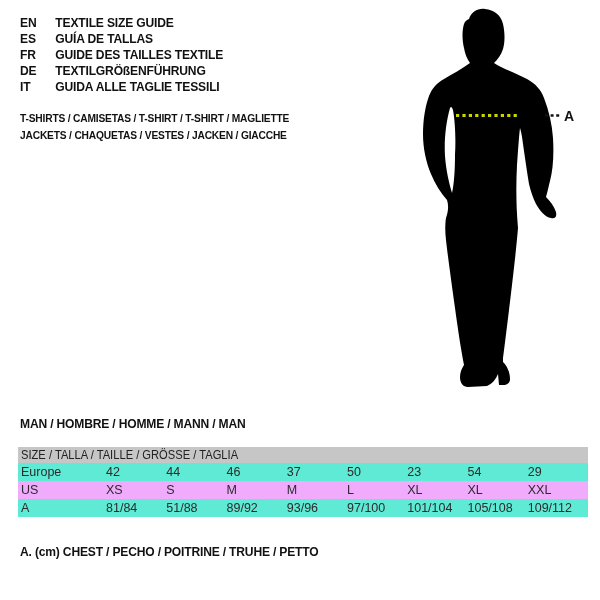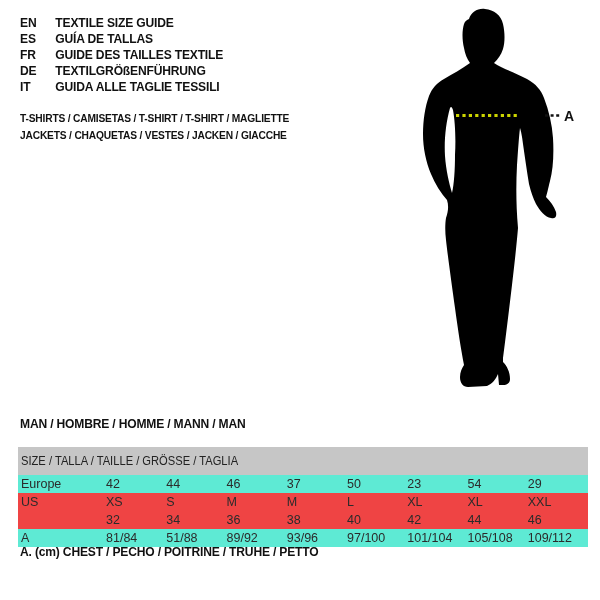--- a/index.html
+++ b/index.html
@@ -16,23 +16,23 @@
   .product-types{position:absolute;left:20px;top:110px;font-weight:bold;font-size:11px;line-height:16.5px;letter-spacing:-0.2px;white-space:nowrap;}
   
   .fig{position:absolute;left:395px;top:0;width:205px;height:410px;}
   .fig text{font-family:"Liberation Sans",sans-serif;font-size:14px;font-weight:bold;fill:#111;}
   
   .section-title{position:absolute;left:20px;top:416px;font-weight:bold;font-size:13px;letter-spacing:-0.2px;white-space:nowrap;}
   
   table.size-table{position:absolute;left:18px;top:447px;width:570px;border-collapse:collapse;table-layout:fixed;}
   table.size-table td{padding:0;font-size:12.5px;color:#2b2b2b;text-align:left;vertical-align:middle;}
   table.size-table td.lbl{text-align:left;padding-left:3px;}
-  tr.thead td{background:#c6c6c6;height:28px;font-size:12px;color:#222;text-align:left;padding-left:3px;}
+  tr.thead td{background:#c6c6c6;height:16px;font-size:12px;color:#222;text-align:left;padding-left:3px;}
   tr.row{height:18px;}
-  tr.shaded td{background:#ef4444;margin-top:24px;}
+  tr.shaded td{background:#f0abfc;margin-top:24px;}
   tr.rowa td, tr.roweu td{background:#5eead4;}
   
   .footnote{position:absolute;left:20px;top:544px;font-weight:bold;font-size:13px;letter-spacing:-0.2px;white-space:nowrap;}
 </style>
 </head>
 <body>
 
 <div class="page">
 
   <div class="lang-list">
@@ -152,31 +152,20 @@
       <td class="lbl">US</td>
       <td>XS</td>
       <td>S</td>
       <td>M</td>
       <td>M</td>
       <td>L</td>
       <td>XL</td>
       <td>XL</td>
       <td>XXL</td>
     </tr>
-    <tr class="row shaded">
-      <td class="lbl"></td>
-      <td>32</td>
-      <td>34</td>
-      <td>36</td>
-      <td>38</td>
-      <td>40</td>
-      <td>42</td>
-      <td>44</td>
-      <td>46</td>
-    </tr>
     <tr class="row rowa">
       <td class="lbl">A</td>
       <td>81/84</td>
       <td>51/88</td>
       <td>89/92</td>
       <td>93/96</td>
       <td>97/100</td>
       <td>101/104</td>
       <td>105/108</td>
       <td>109/112</td>

